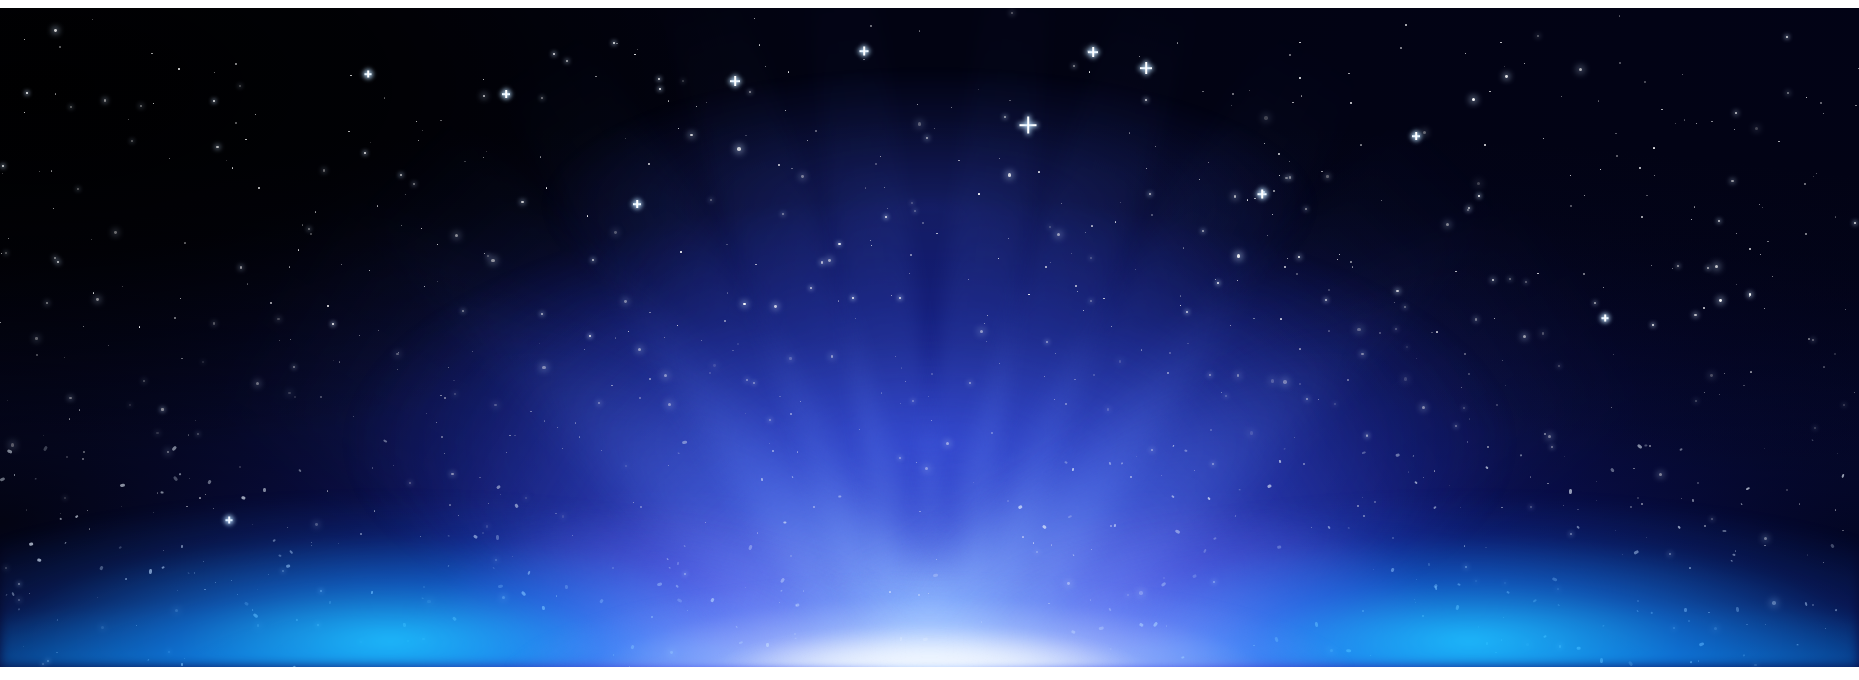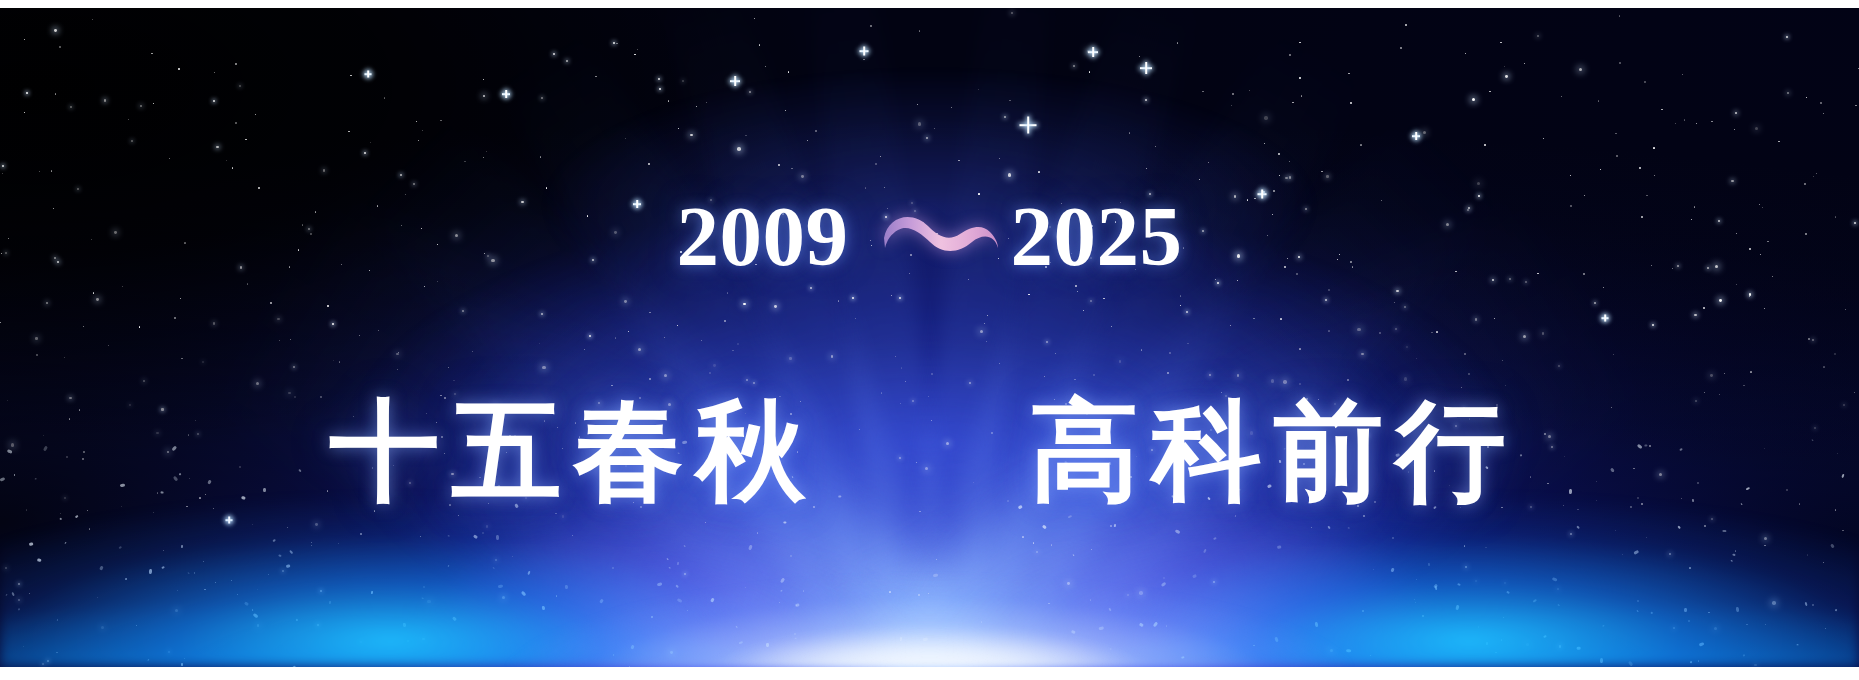--- a/index.html
+++ b/index.html
@@ -1143,44 +1143,20 @@
         <span class="star" style="left: 677.8px; top: 590.1px; width: 3.2px; height: 4.9px; border-radius: 40%; opacity: 0.29; transform: rotate(-60deg); background: rgba(235, 245, 255, 0.9);"></span>
       </div>
 
     <div class="layer violet-arcs"></div>
     <div class="layer cyan-wings"></div>
     <div class="layer core-glow"></div>
     <div class="layer core-glow-2"></div>
 
     <div id="text-stack">
 
-      <div id="year-row">
-        <span class="year">2009</span>
-
-        <span id="tilde-wrap">
-          <svg width="126" height="60" viewBox="0 0 126 60" aria-hidden="true">
-            <defs>
-              <linearGradient id="tildeGrad" x1="0" y1="0" x2="1" y2="0">
-                <stop offset="0%" stop-color="#9a7ec8"></stop>
-                <stop offset="22%" stop-color="#c49ad8"></stop>
-                <stop offset="50%" stop-color="#efc2e0"></stop>
-                <stop offset="78%" stop-color="#e0a9d6"></stop>
-                <stop offset="100%" stop-color="#c98fc9"></stop>
-              </linearGradient>
-            </defs>
-            <path d="M6 34 C 10 12, 34 6, 50 22 C 60 32, 70 38, 82 30 C 94 22, 104 20, 112 28 C 118 34, 120 40, 120 44 C 116 30, 104 30, 94 38 C 80 50, 64 50, 52 38 C 42 28, 30 20, 20 26 C 13 30, 9 36, 7 44 Z" fill="url(#tildeGrad)"></path>
-          </svg>
-        </span>
-
-        <span class="year">2025</span>
-      </div>
-
-
-      <div id="headline-row">
-        <span class="cn-phrase">十五春秋</span>
-        <span class="cn-phrase">高科前行</span>
-      </div>
+
+
 
     </div>
   </div>
 
   <div class="white-strip bottom"></div>
 </div>
 
 </body></html>

